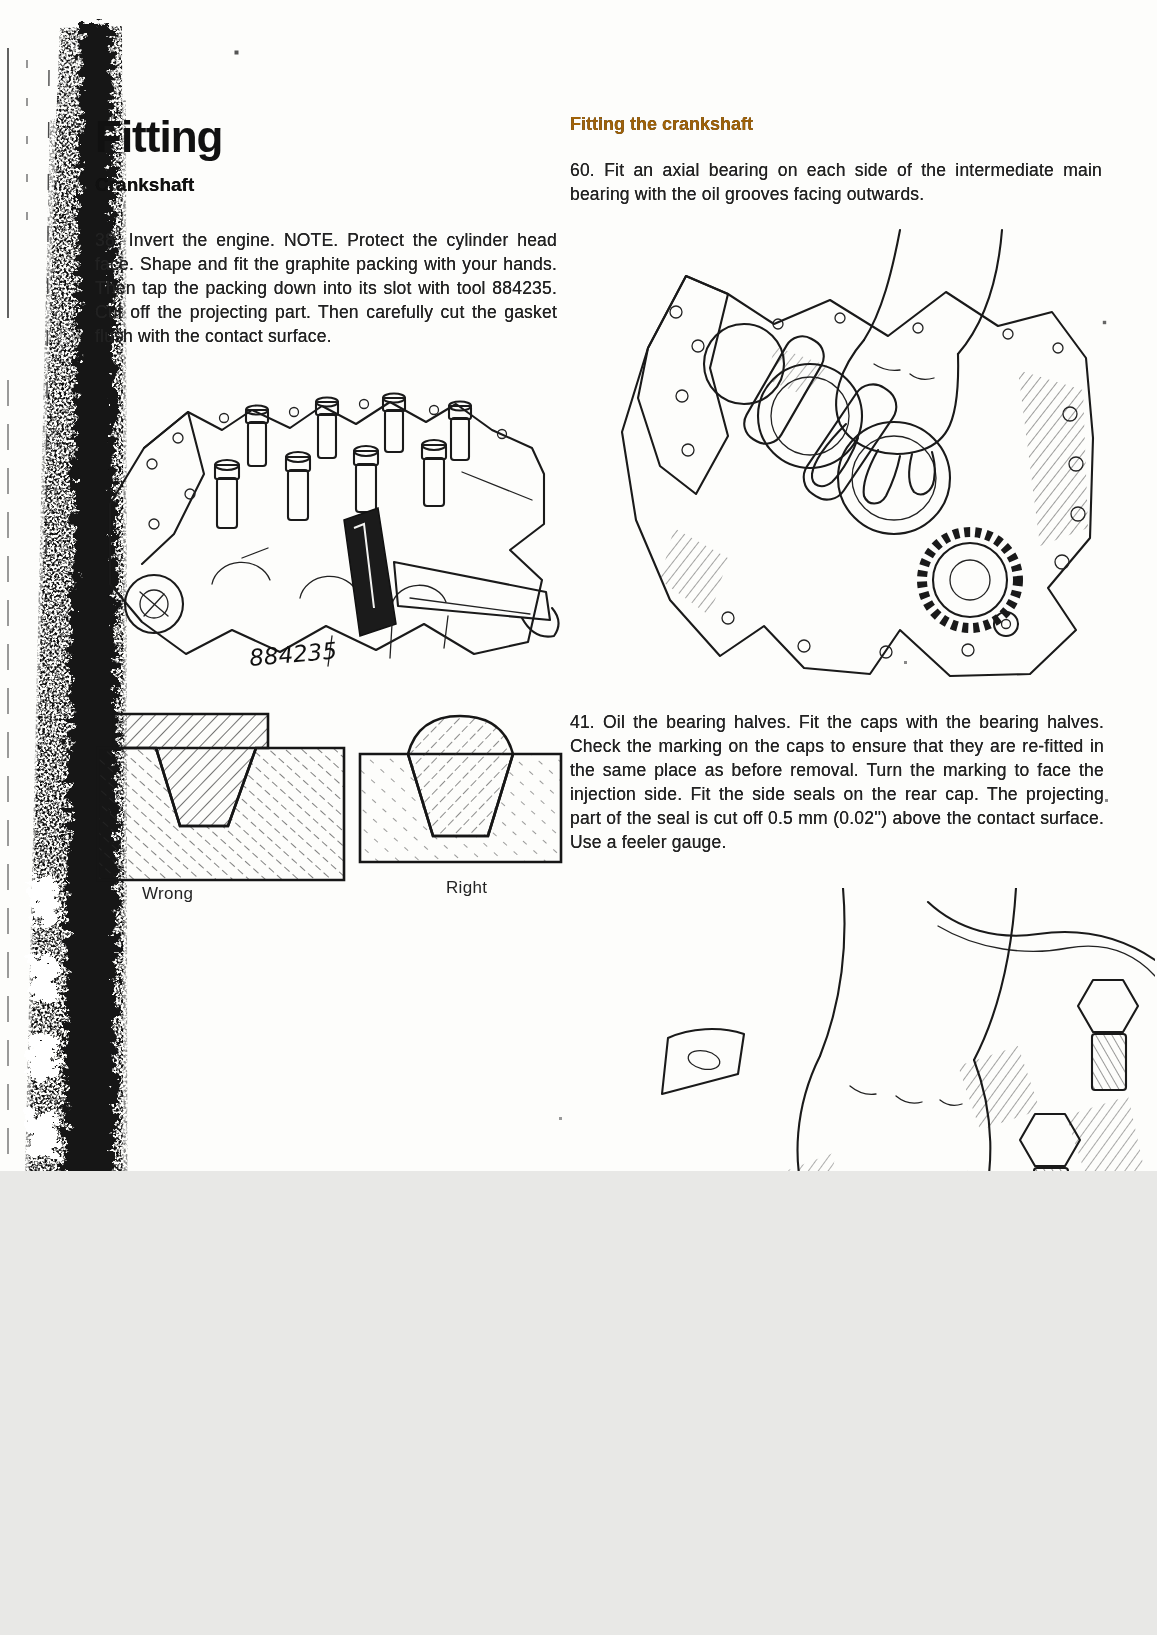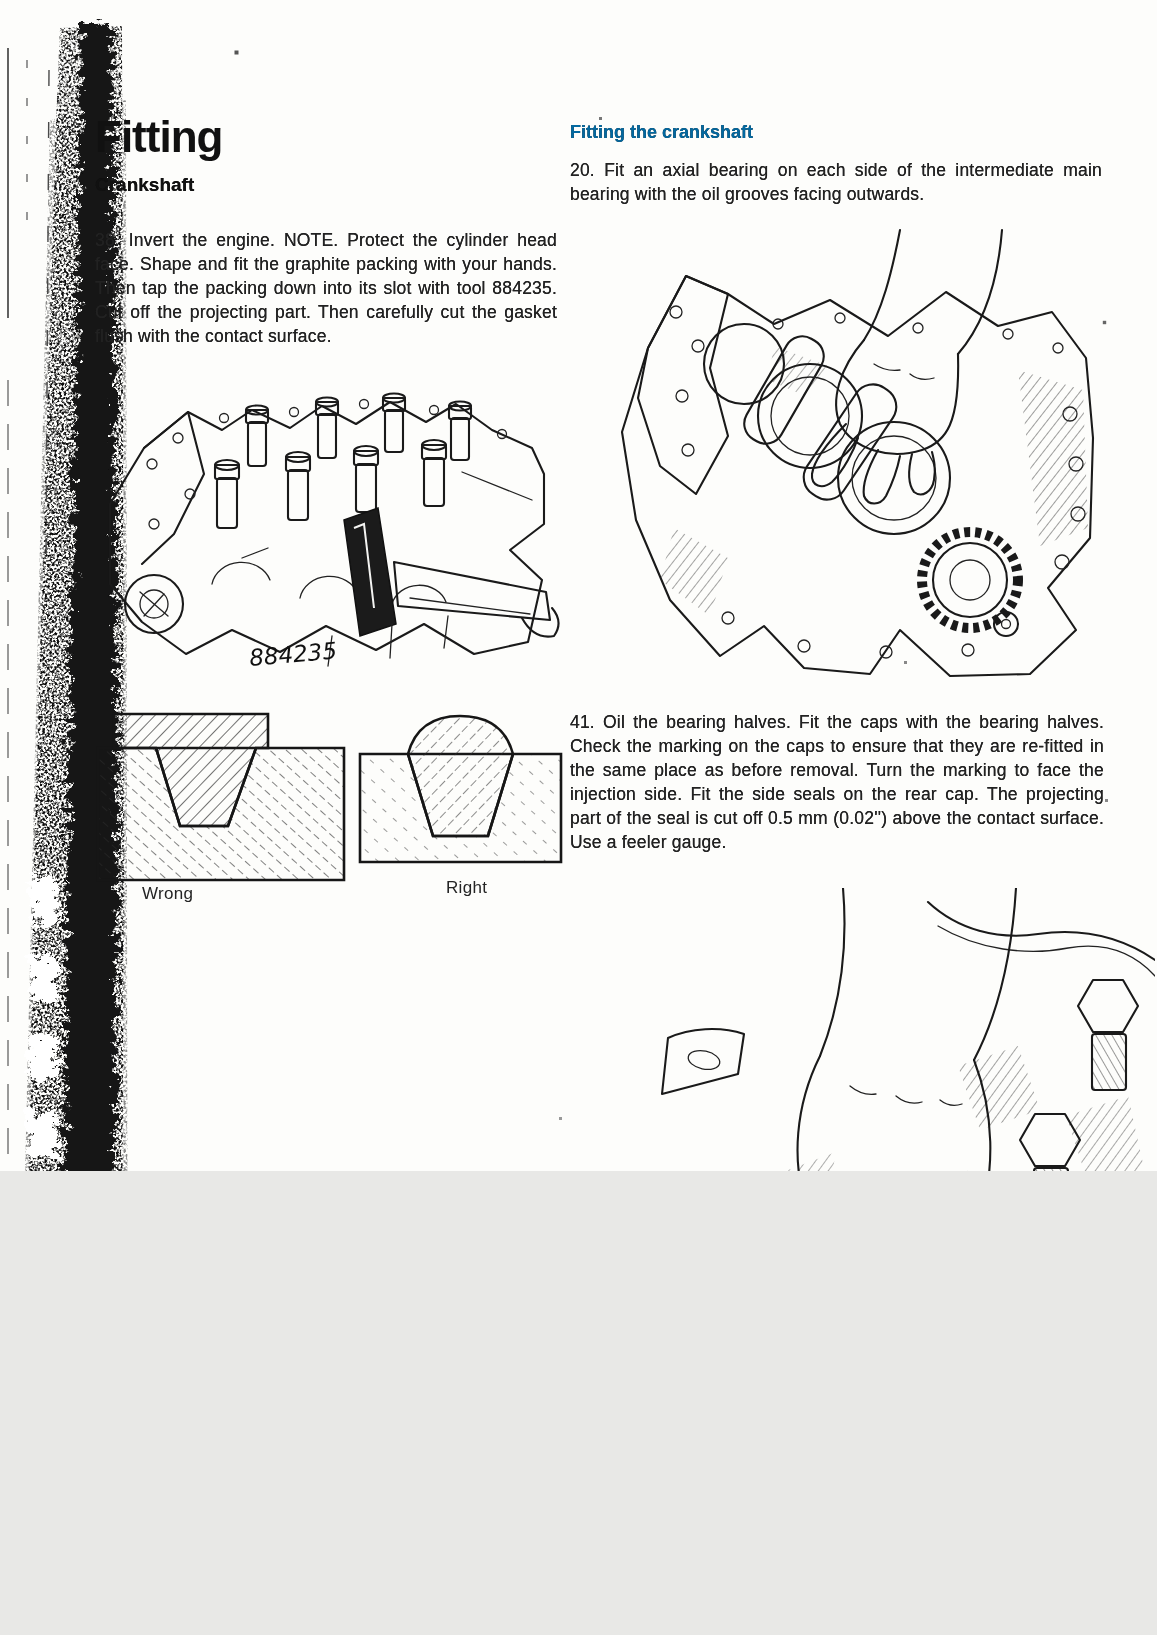--- a/index.html
+++ b/index.html
@@ -30,23 +30,22 @@
   }
   .h-sub{
     font-size:19px;
     font-weight:bold;
     color:#111;
     text-shadow:0 0 .5px #111;
   }
   .h-right{
     font-size:18px;
     font-weight:bold;
-    color:#0369a1;
+    color:#a16207;
     text-shadow:0 0 .4px #151515;
-    margin-top:8px;
   }
   .fig-label{
     font-size:17px;
     color:#242424;
     letter-spacing:.3px;
     text-align:right;
   }
   .page-num{
     font-size:18px;
     font-weight:bold;
@@ -250,21 +249,21 @@
     <path class="ln" d="M300 260 L442 190 L452 202 L318 276"></path>
 
     <path d="M144 286 C198 322 262 324 316 296 L300 308 C248 328 188 322 148 296 Z" fill="#131313"></path>
     <path d="M170 298 C215 318 260 318 300 304" fill="none" stroke="#131313" stroke-width="6"></path>
 
     <path class="ln-thin" d="M330 250 L356 232 M350 244 L376 224 M372 234 L396 216" stroke-width="1"></path>
   </svg>
 
   <div class="abs h-right" style="left:570px;top:114px">Fitting the crankshaft</div>
 
-  <div class="abs para" style="left:570px;top:158px;width:532px">20. Fit an axial bearing on each side of the intermediate main bearing with the oil grooves facing outwards.</div>
+  <div class="abs para" style="left:570px;top:158px;width:532px">60. Fit an axial bearing on each side of the intermediate main bearing with the oil grooves facing outwards.</div>
 
   <svg class="abs" style="left:578px;top:228px" width="530" height="455" viewBox="0 0 530 455">
     <defs>
       <pattern id="hC" width="8" height="8" patternUnits="userSpaceOnUse" patternTransform="rotate(38)">
         <line x1="0" y1="0" x2="0" y2="8" stroke="#2d2d2d" stroke-width="1.1"></line>
       </pattern>
     </defs>
 
     <path class="ln" d="M70 120 L108 48 L150 66 L196 96 L252 72 L310 108 L368 64 L420 98 L474 84 L508 130 L515 210 L512 310 L470 360 L498 402 L452 446 L372 448 L322 402 L292 446 L226 440 L186 398 L142 428 L92 372 L58 292 L44 204 Z"></path>
 

